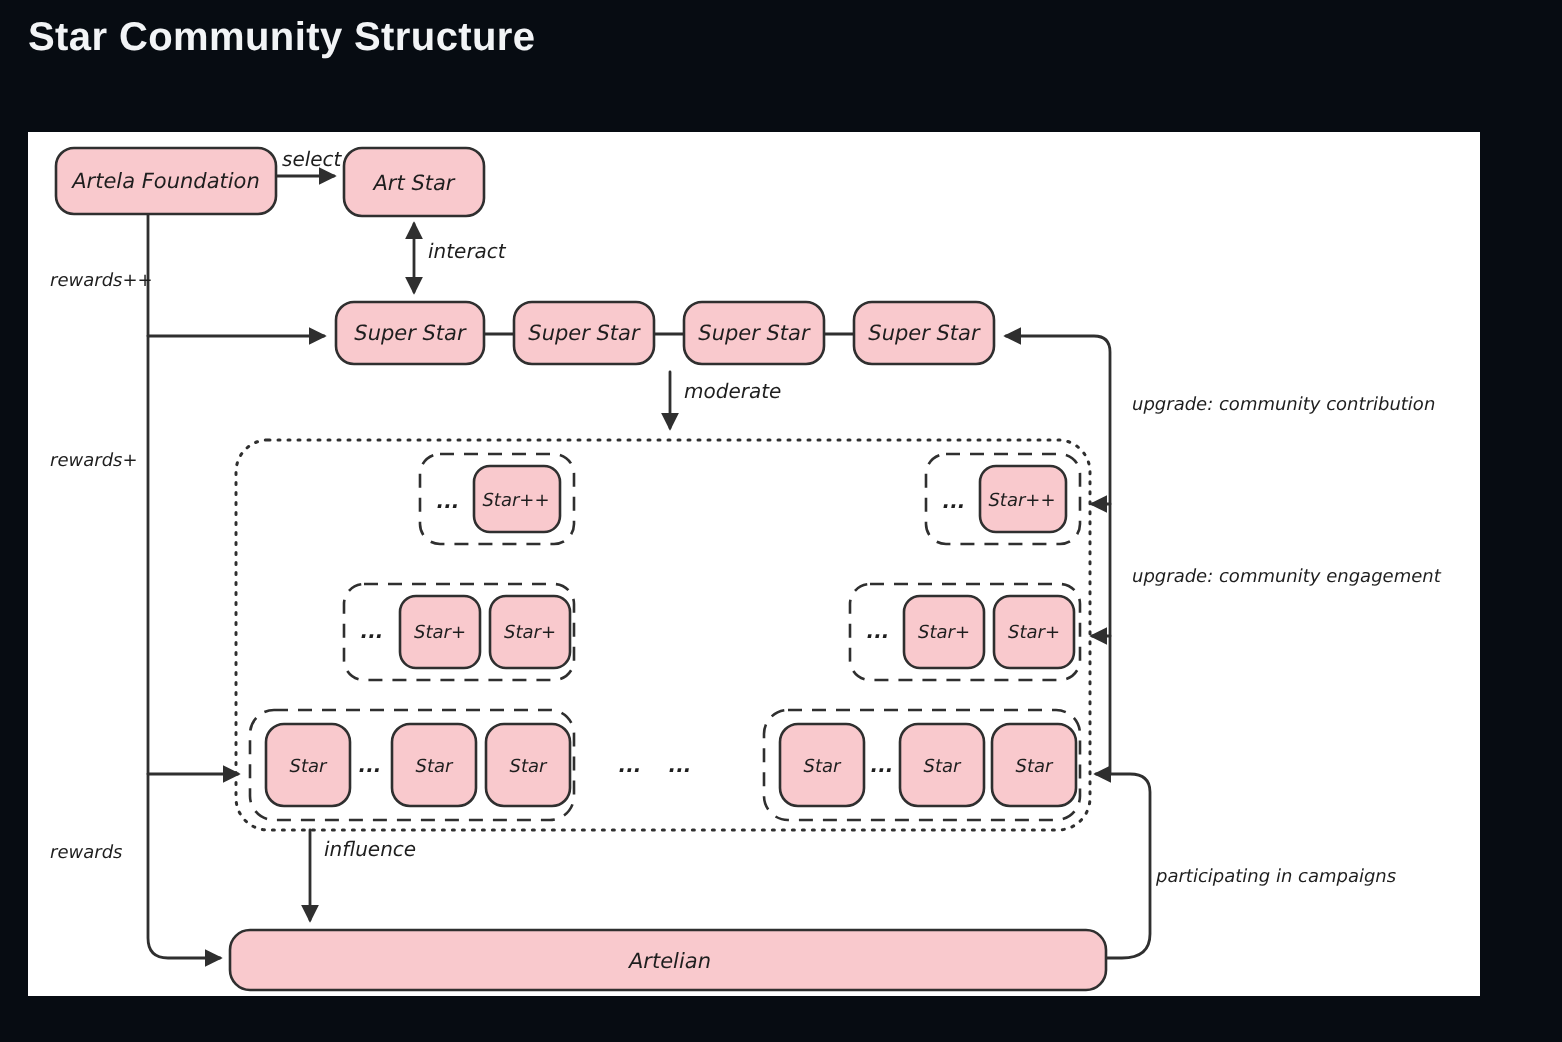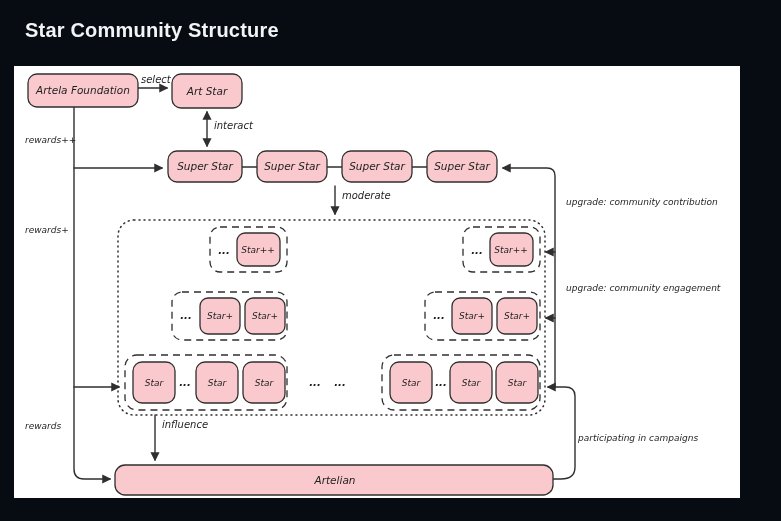--- a/index.html
+++ b/index.html
@@ -2,21 +2,21 @@
 <html><head>
 <meta charset="utf-8">
 <style>
   html,body{margin:0;padding:0;}
   body{
     width:781px;height:521px;position:relative;overflow:hidden;
     background:#070c12;
     font-family:"Liberation Sans","DejaVu Sans",sans-serif;
   }
   .page-title{
-    position:absolute;left:14px;top:8px;margin:11px;
+    position:absolute;left:14px;top:8px;margin:0;
     font-size:20px;font-weight:bold;color:#f2f4f6;letter-spacing:.2px;
   }
   .canvas{
     position:absolute;left:14px;top:66px;width:726px;height:432px;
     background:#ffffff;
   }
   svg{display:block;}
   .node{fill:#f9c9cd;stroke:#2f2f2f;stroke-width:1.3;}
   .group-dashed{fill:none;stroke:#2f2f2f;stroke-width:1.3;stroke-dasharray:7 5;}
   .container-dotted{fill:none;stroke:#2f2f2f;stroke-width:1.5;stroke-dasharray:1 4;stroke-linecap:round;}

